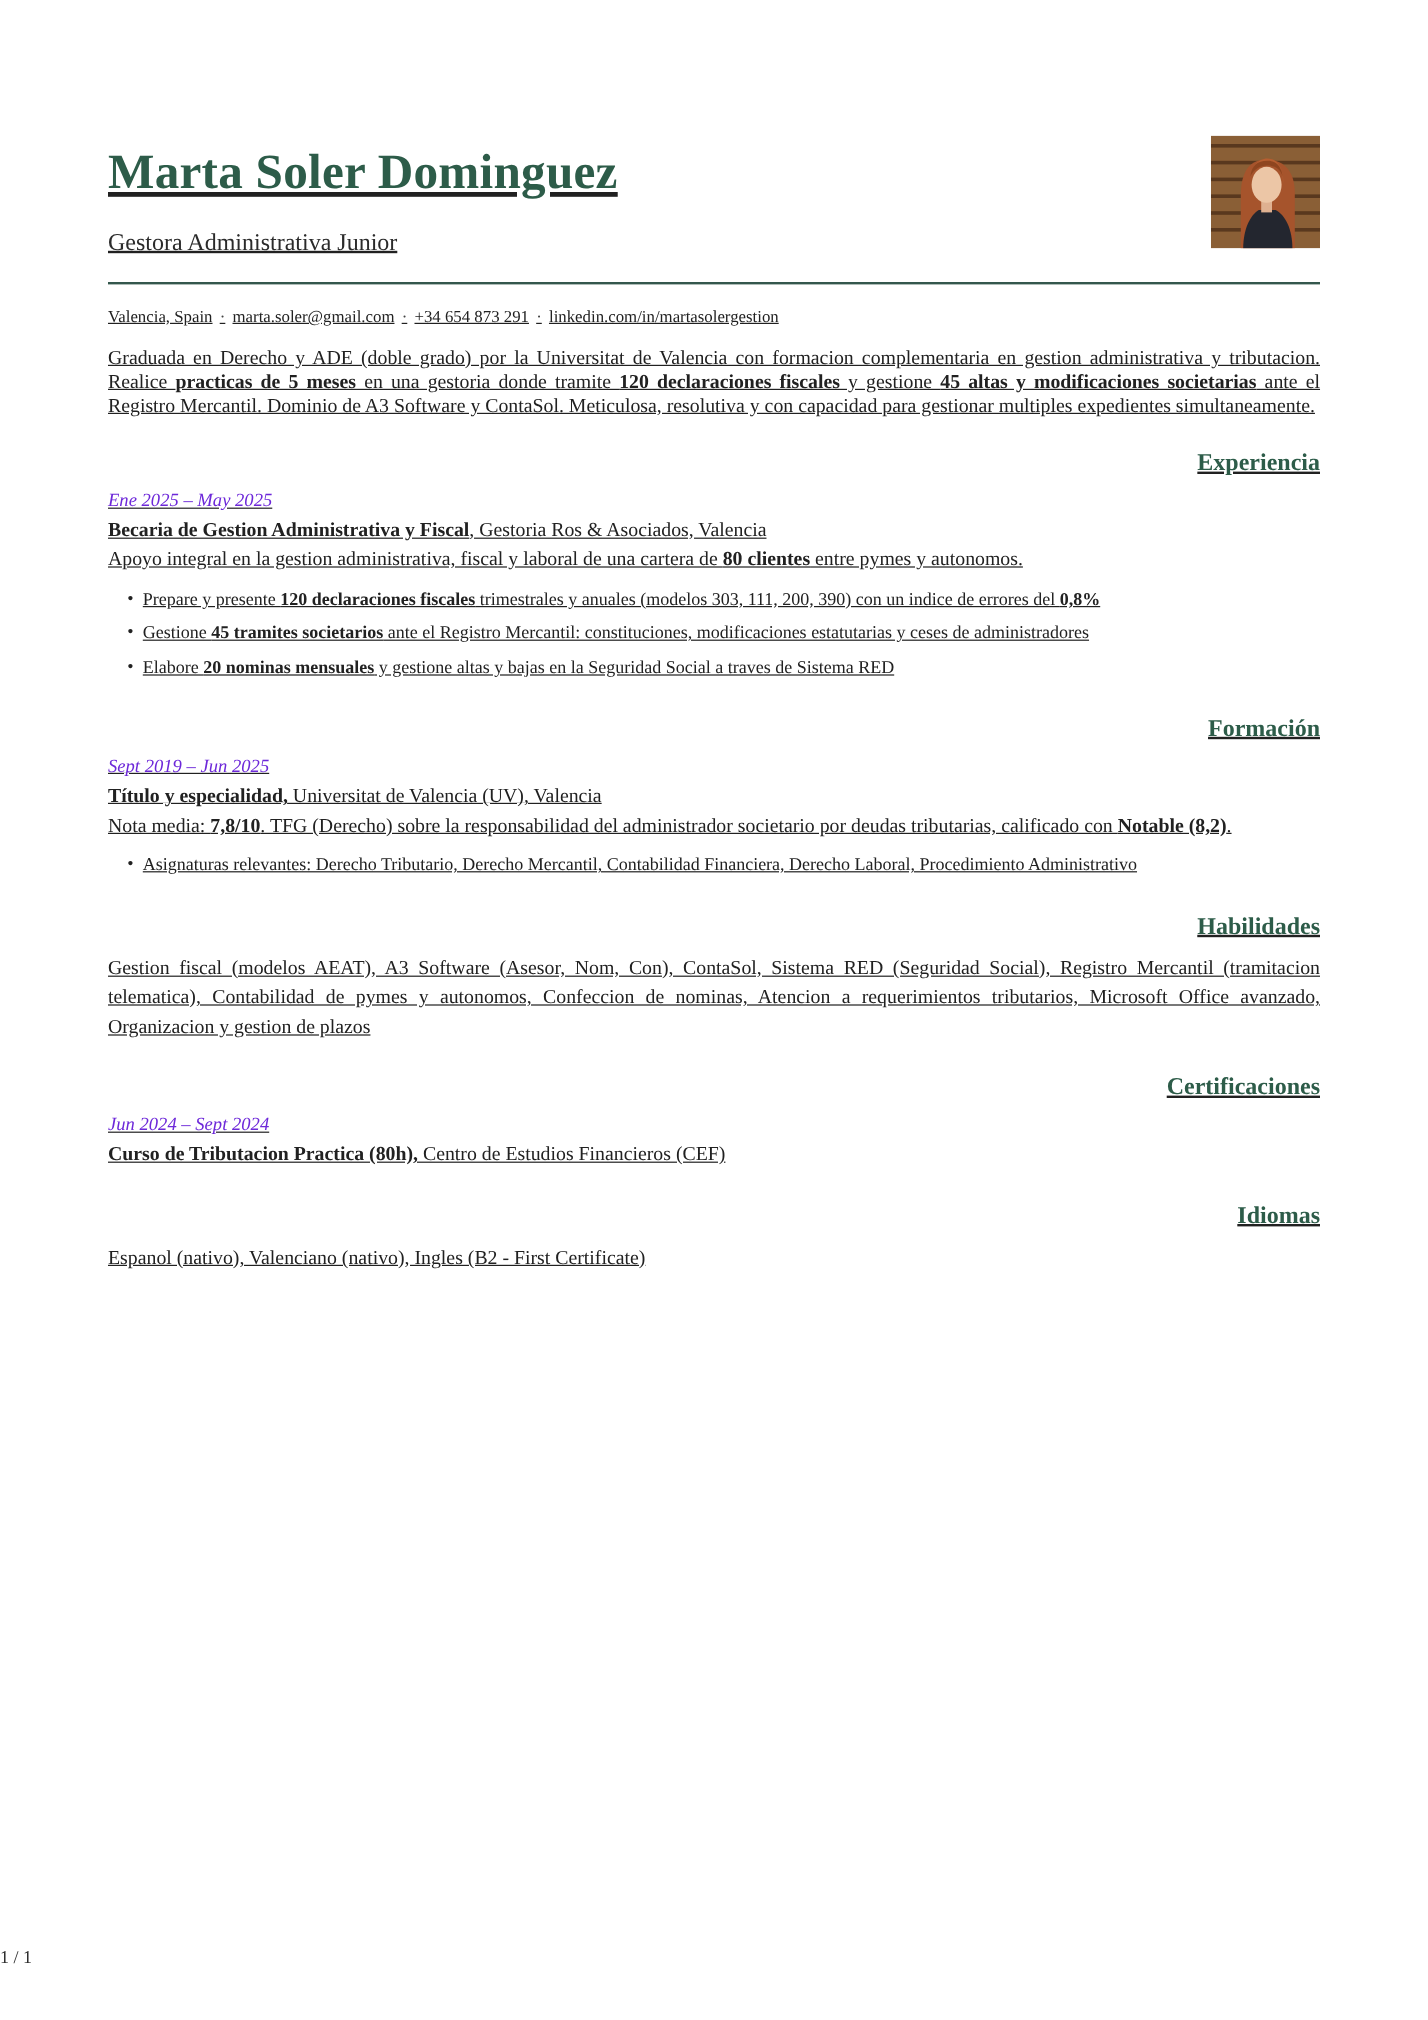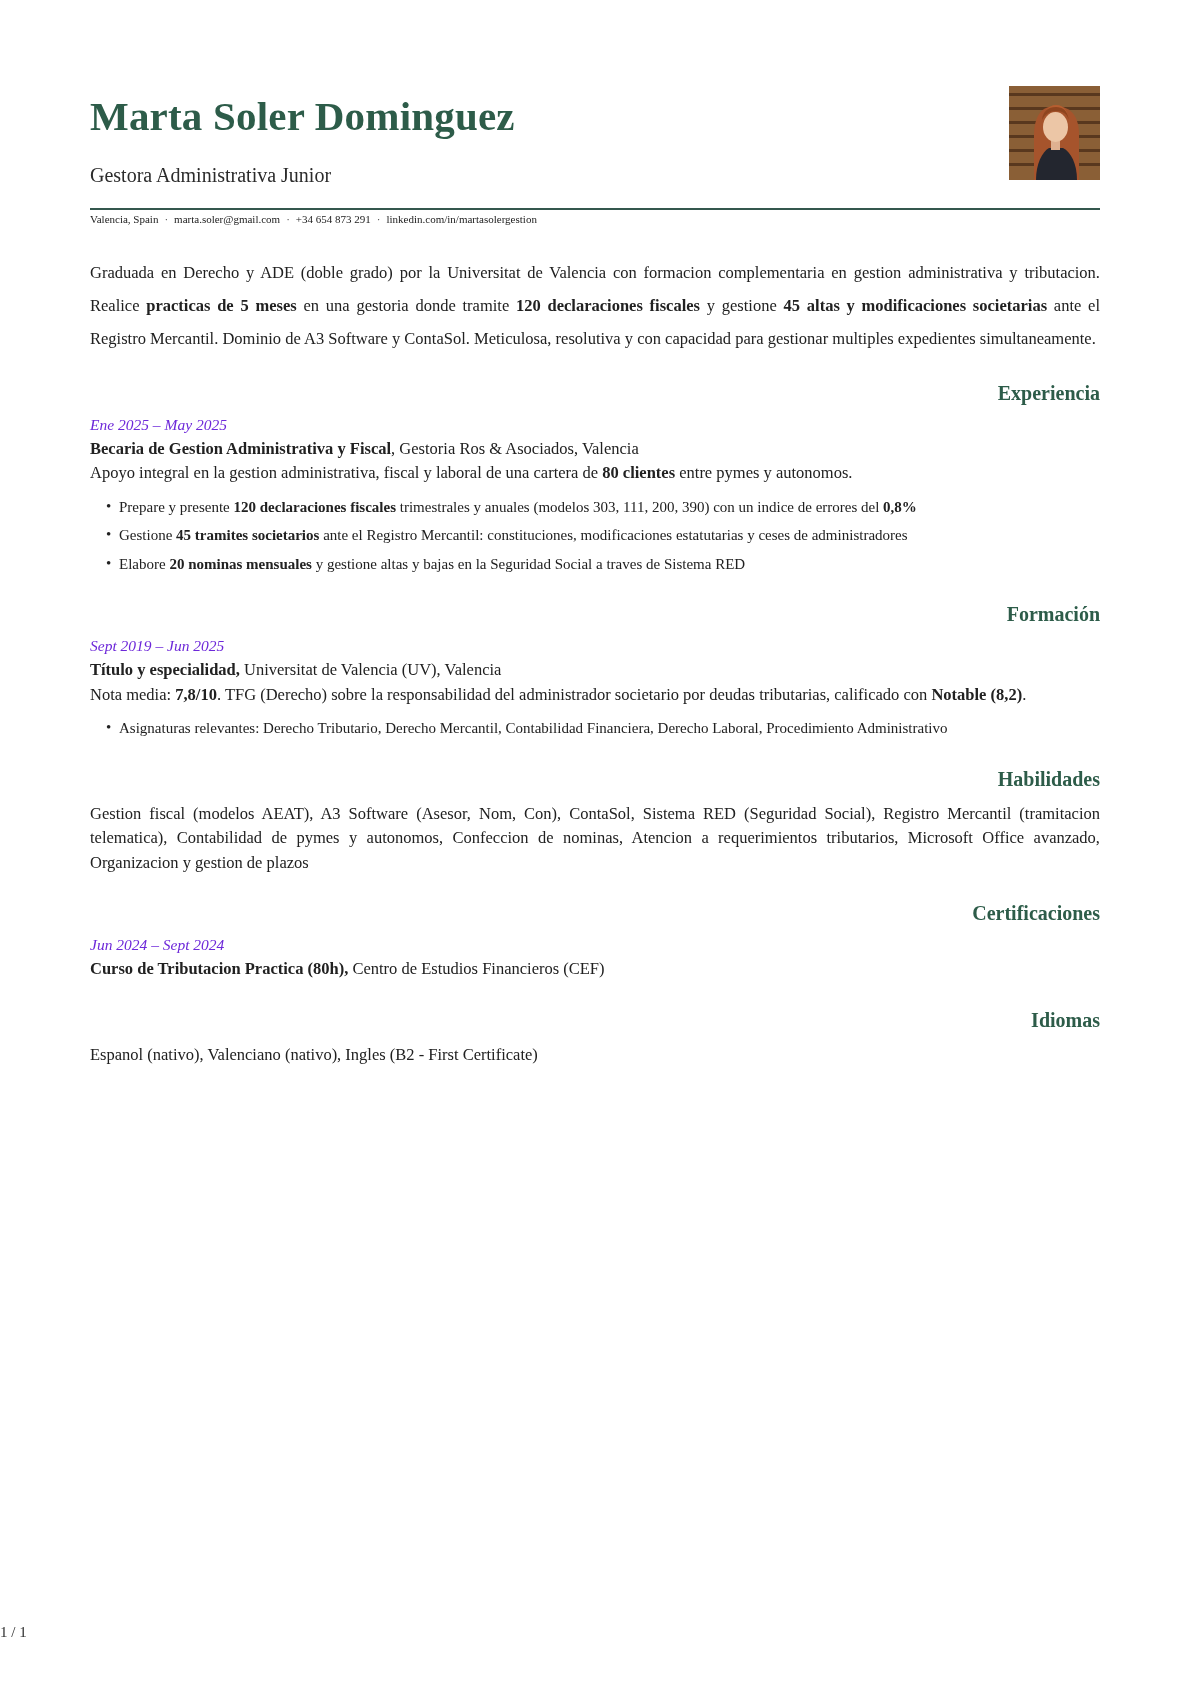--- a/index.html
+++ b/index.html
@@ -4,22 +4,23 @@
 <style>
   * { margin: 0; padding: 0; box-sizing: border-box; }
   html, body { background: #ffffff; }
   body { font-family: "Liberation Serif", "DejaVu Serif", serif; color: #212121; }
   .page {
     position: relative;
     width: 1190px;
     height: 1683px;
     margin: 0 auto;
     background: #ffffff;
-    padding: 84px 90px 0 90px;
+    padding: 111px 90px 0 90px;
     overflow: hidden;
+    text-decoration: underline;
   }
   .header-row {
     display: flex;
     justify-content: space-between;
     align-items: flex-start;
   }
   h1.name {
     font-size: 41px;
     line-height: 1.12;
     font-weight: 700;
@@ -38,30 +39,30 @@
     flex: 0 0 auto;
     margin-top: 2px;
     overflow: hidden;
   }
   .rule {
     border: none;
     border-top: 2px solid #34574d;
     margin-top: 21px;
   }
   .contact {
-    font-size: 11px;
-    margin-top: 3px;
+    font-size: 14px;
+    margin-top: 20px;
     color: #212121;
   }
   .contact .sep { padding: 0 6px; color: #444; }
   .summary {
     font-size: 16.5px;
-    line-height: 33px;
+    line-height: 20px;
     text-align: justify;
-    margin-top: 31px;
+    margin-top: 15px;
   }
   h2.section-heading {
     font-size: 20px;
     font-weight: 700;
     color: #2d5c49;
     margin-top: 27px;
     margin-bottom: 11px;
     text-align: right;
   }
   .entry-date {

